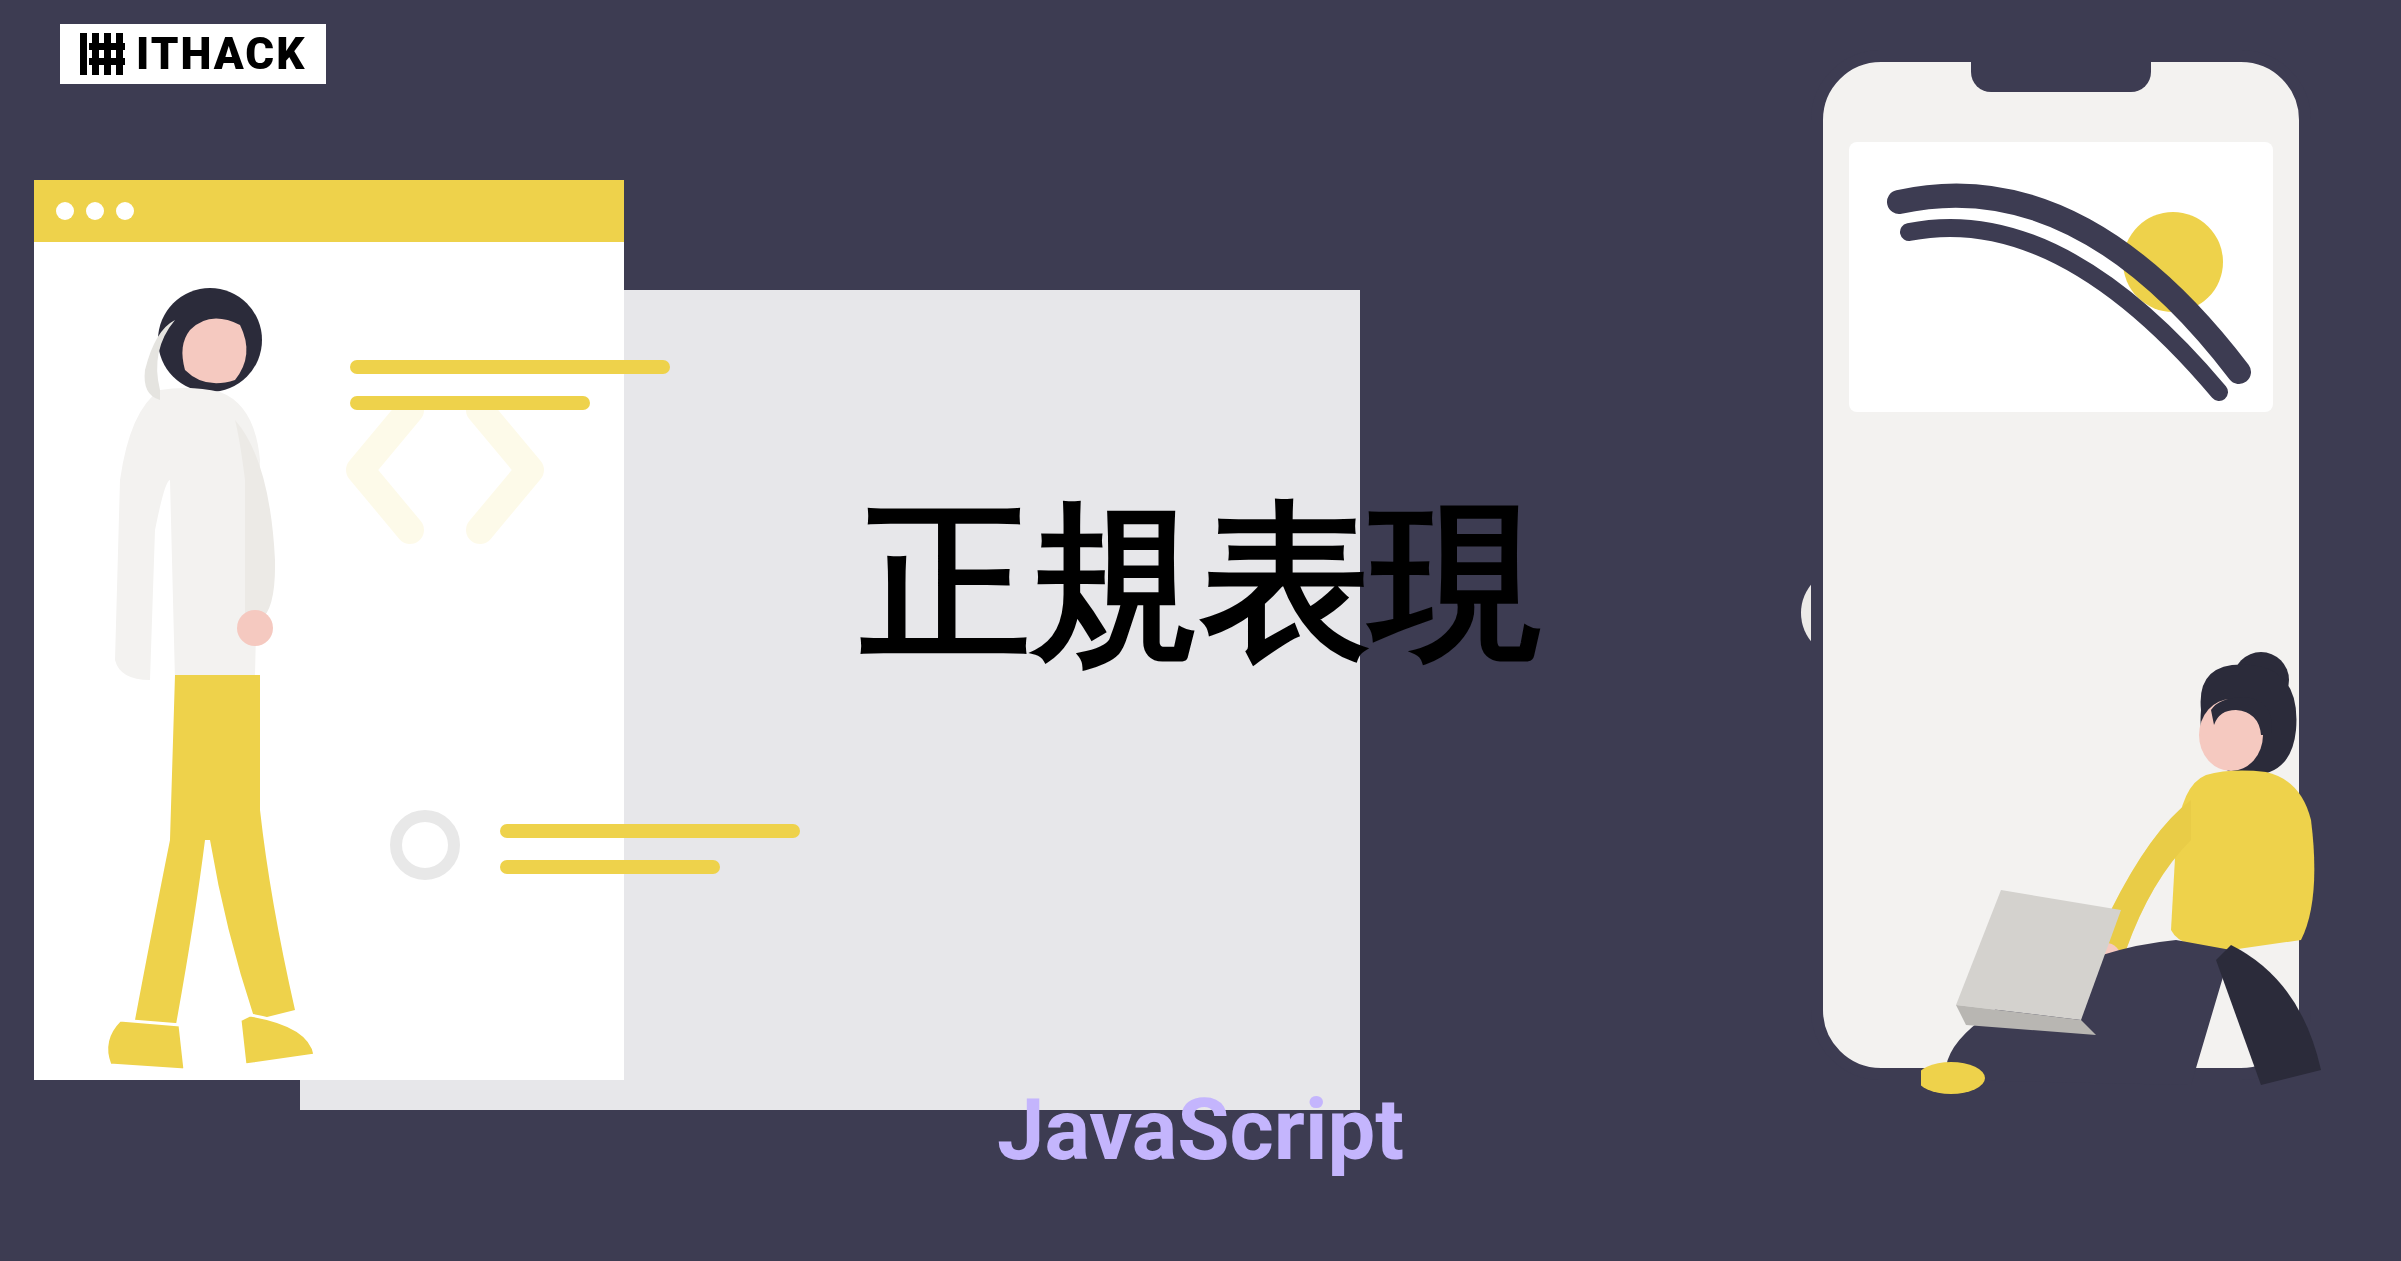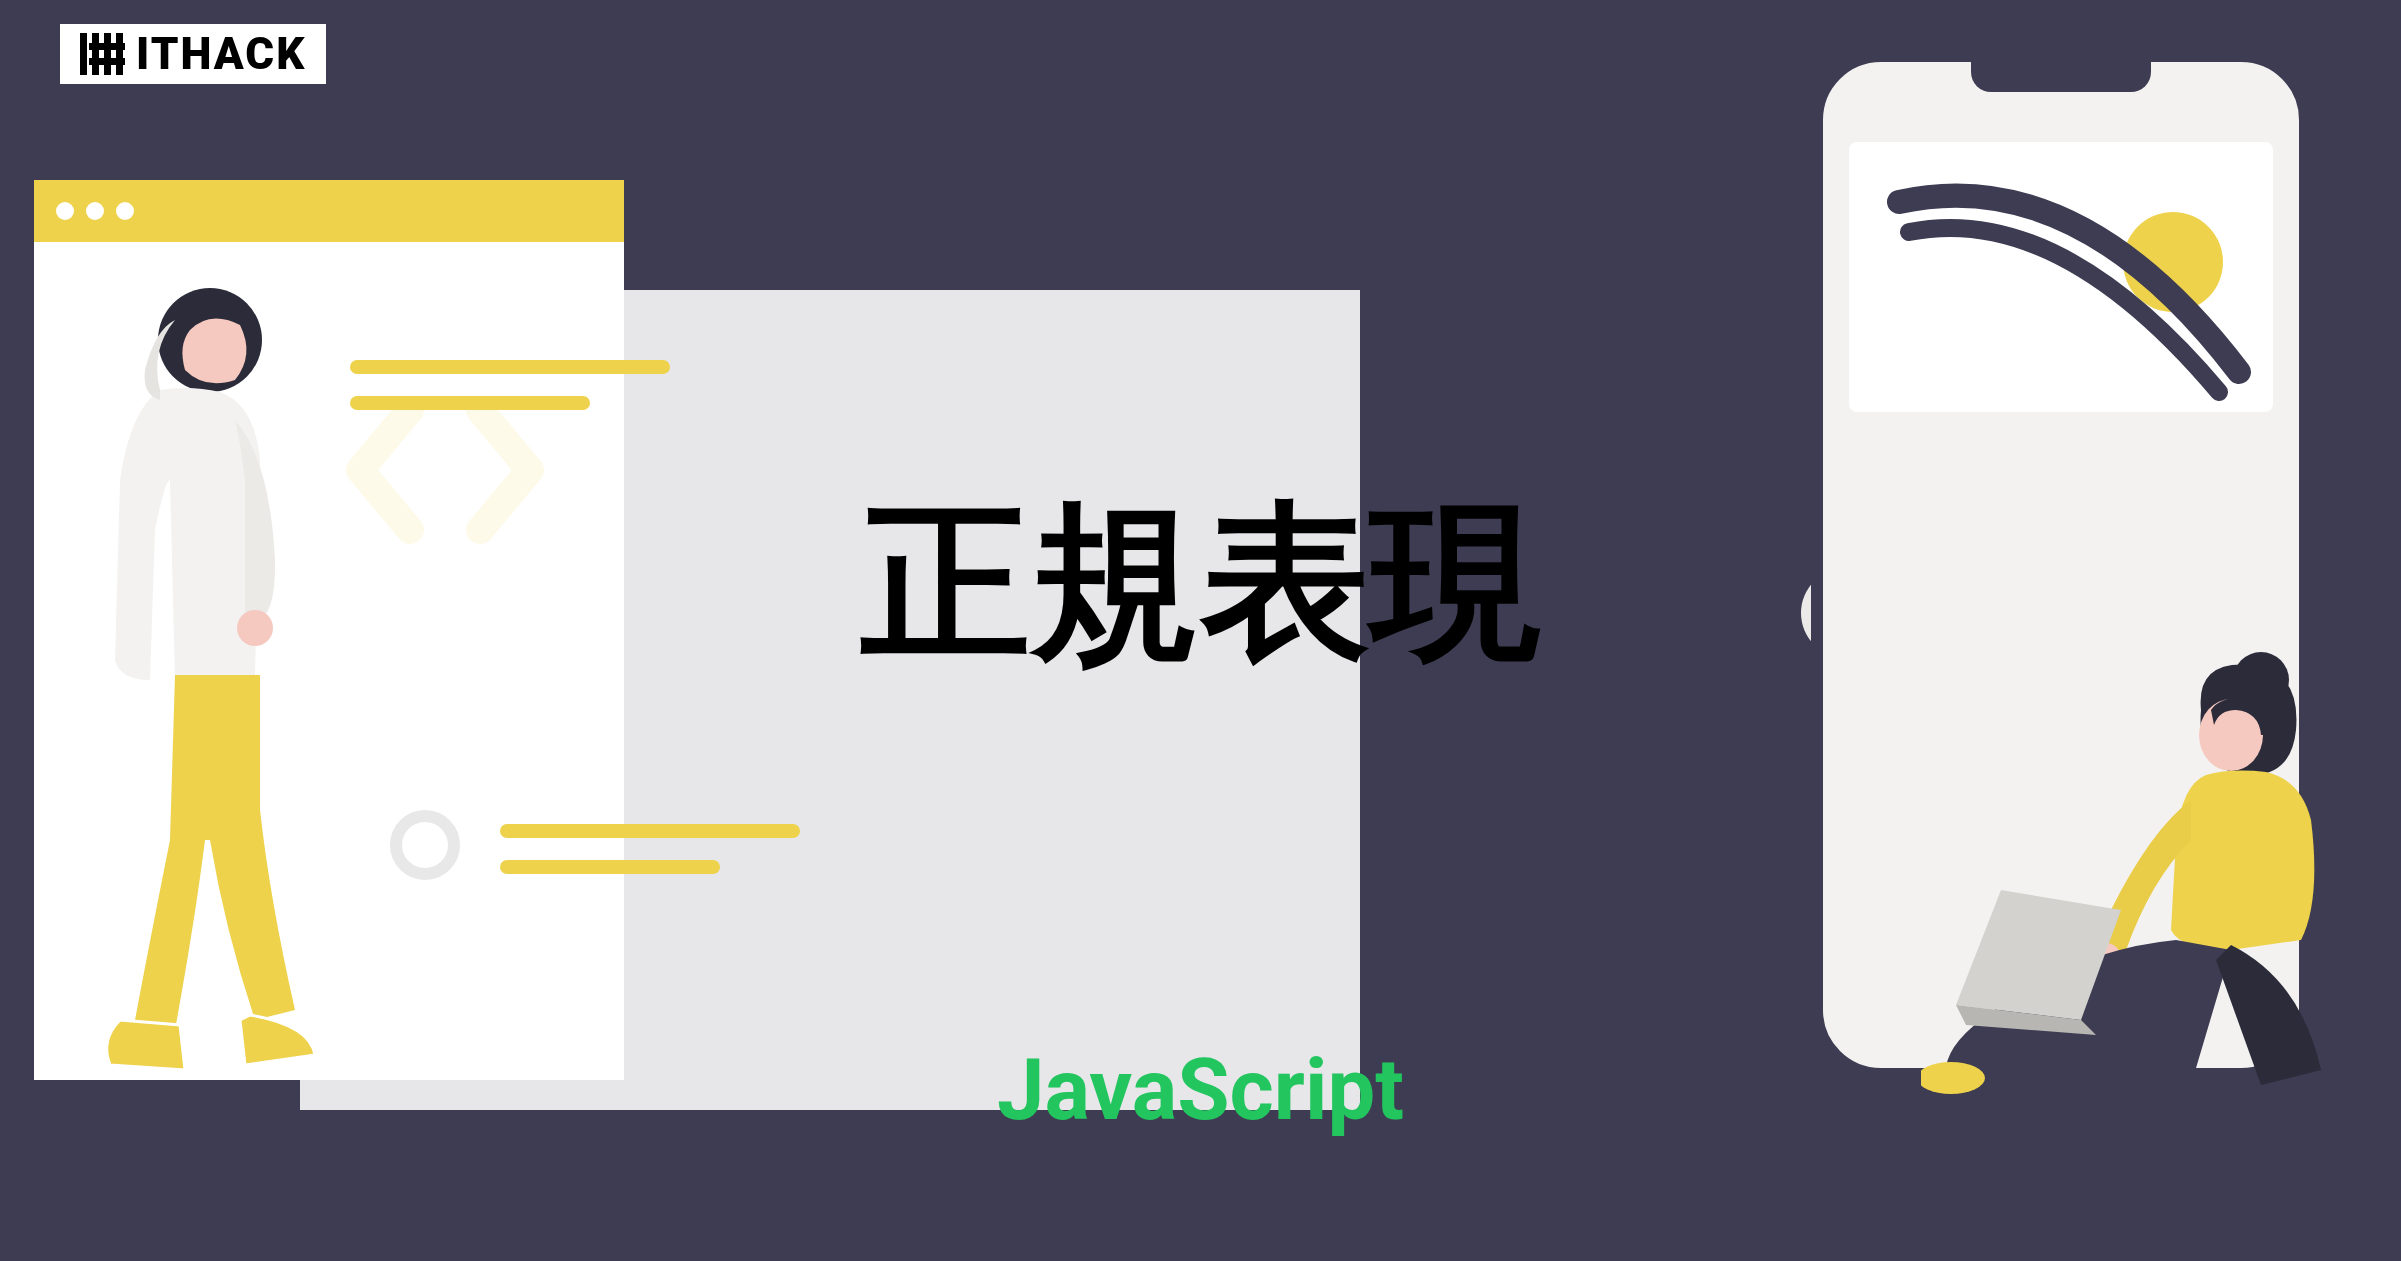--- a/index.html
+++ b/index.html
@@ -115,25 +115,25 @@
       font-weight: 700;
       color: #000;
       white-space: nowrap;
       z-index: 50;
     }
     
     
     .subtitle {
       position: absolute;
       left: 50%;
-      top: 1040px;
+      top: 1080px;
       transform: translateX(-50%);
       font-size: 85px;
       font-weight: 700;
-      color: #22c55e;
+      color: #c4b5fd;
       z-index: 50;
     }
     
     
     .phone {
       position: absolute;
       right: 90px;
       top: 50px;
       width: 500px;
       height: 1030px;

